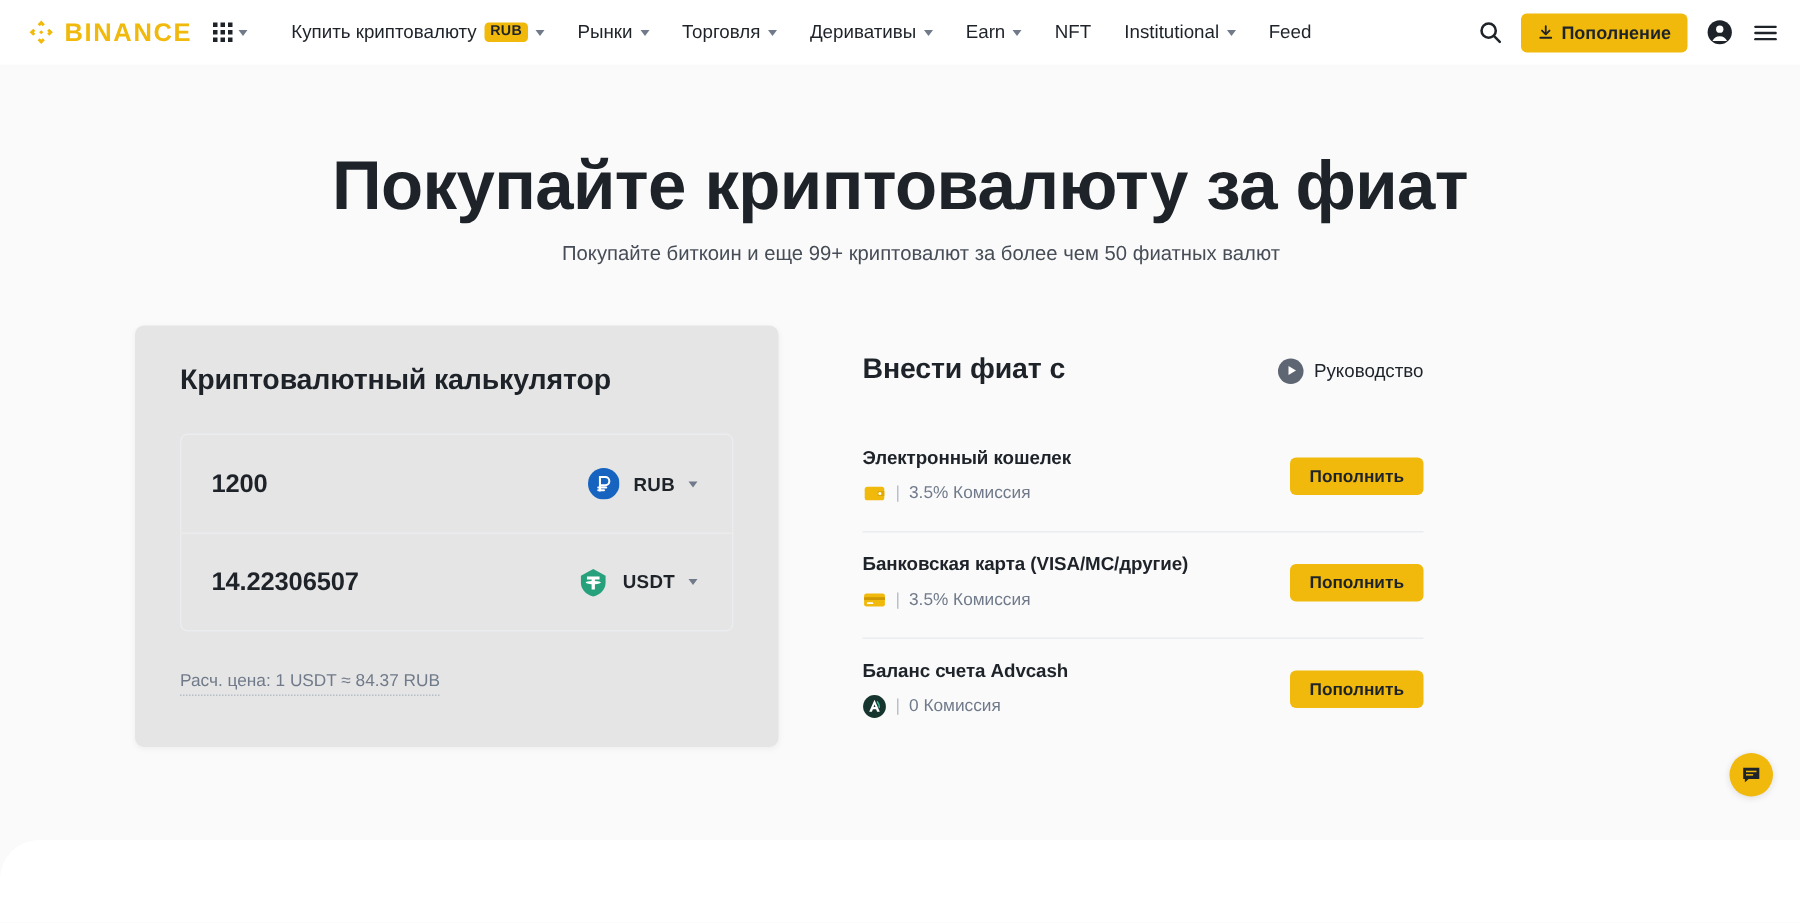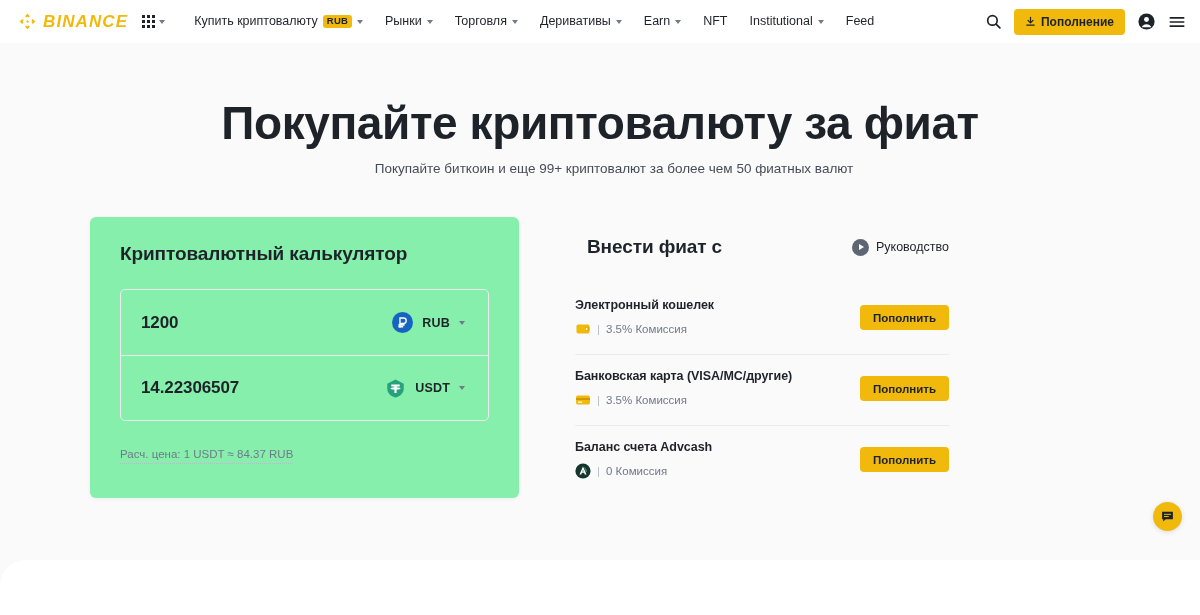--- a/index.html
+++ b/index.html
@@ -37,21 +37,20 @@
     margin-right: 14px;
     cursor: pointer;
   }
   .brand-mark { width: 19px; height: 19px; display: block; }
   .brand-text {
     font-size: 17px;
     font-weight: 700;
     letter-spacing: 1.1px;
     color: #f0b90b;
     line-height: 1;
-    font-style: italic;
   }
 
   .grid-menu {
     display: flex;
     align-items: center;
     gap: 4px;
     margin-right: 18px;
     cursor: pointer;
   }
   .grid-dots {
@@ -159,21 +158,21 @@
     gap: 56px;
     padding: 41px 0 0 0;
     max-width: 1020px;
     margin: 0 auto;
     align-items: flex-start;
   }
 
   
   .calc-card {
     width: 429px;
-    background: #86efac;
+    background: #e5e5e5;
     border-radius: 6px;
     padding: 26px 30px 34px 30px;
     box-shadow: 0 1px 4px rgba(24,26,32,0.05);
     flex: none;
   }
   .calc-title {
     font-size: 19px;
     font-weight: 700;
     color: #1e2329;
     margin-bottom: 24px;
@@ -243,21 +242,20 @@
     display: flex;
     align-items: center;
     justify-content: space-between;
     margin-bottom: 26px;
   }
   .dep-title {
     font-size: 19px;
     font-weight: 700;
     color: #1e2329;
     letter-spacing: -0.1px;
-    margin-left: 12px;
   }
   .guide-link {
     display: flex;
     align-items: center;
     gap: 7px;
     font-size: 12.5px;
     color: #1e2329;
     cursor: pointer;
   }
   .play-circle {

